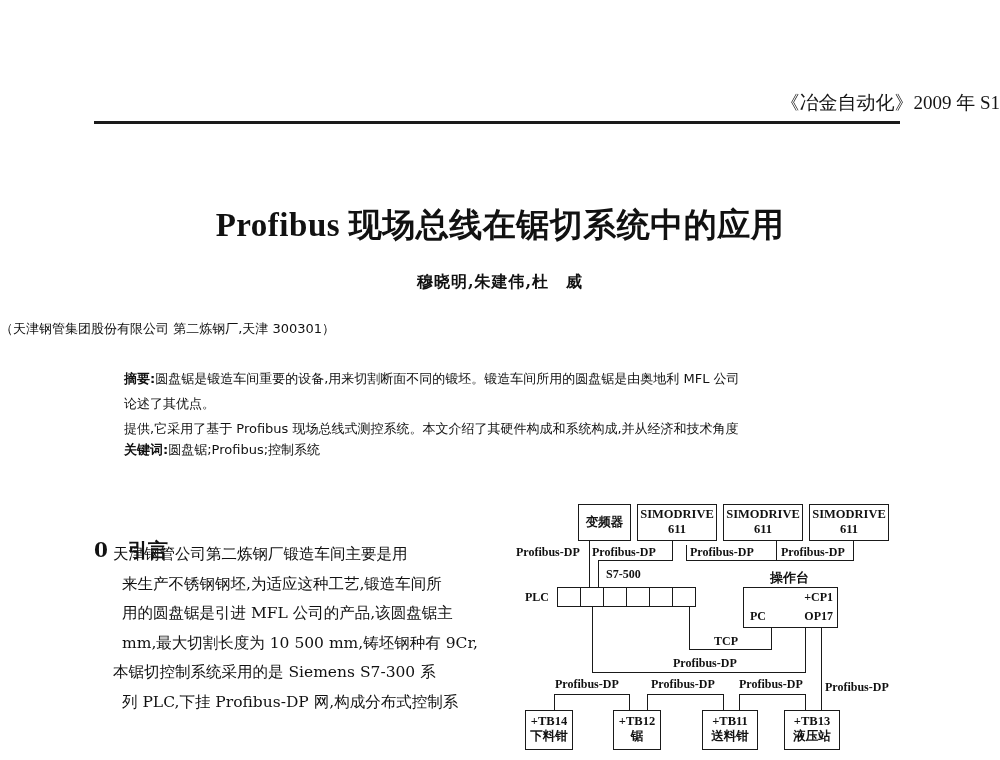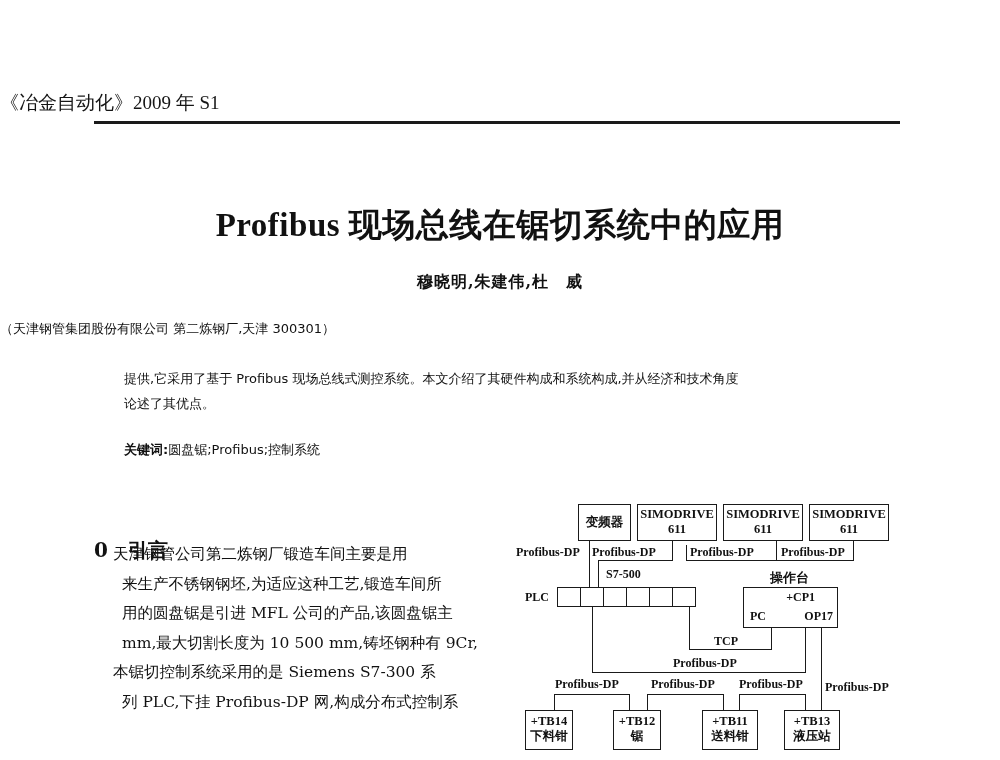--- a/index.html
+++ b/index.html
@@ -2,21 +2,21 @@
 <html><head>
 <meta charset="utf-8">
 <style>
   html, body { margin: 0; padding: 0; }
   body {
     width: 1000px; height: 760px; background: #ffffff; position: relative; overflow: hidden;
     font-family: "DejaVu Serif", "Liberation Serif", serif; color: #111;
   }
   .abs { position: absolute; }
   .journal-header {
-    left: 0; top: 90px; width: 1000px; text-align: left;
+    left: 0; top: 90px; width: 1000px; text-align: right;
     font-size: 19px; font-family: "Liberation Serif", "DejaVu Serif", serif; color: #151515;
   }
   .header-rule { left: 94px; top: 121px; width: 806px; height: 3px; background: #1a1a1a; }
   .title {
     left: 0; top: 203px; width: 1000px; text-align: center;
     font-size: 33px; font-weight: bold; font-family: "Liberation Serif", "DejaVu Serif", serif;
     letter-spacing: 0.5px;
   }
   .authors {
     left: 0; top: 272px; width: 1000px; text-align: center;
@@ -59,22 +59,23 @@
 <body>
 
 <div class="abs journal-header">《冶金自动化》2009 年 S1</div>
 <div class="abs header-rule"></div>
 
 <div class="abs title">Profibus 现场总线在锯切系统中的应用</div>
 <div class="abs authors">穆晓明,朱建伟,杜　威</div>
 <div class="abs affiliation">（天津钢管集团股份有限公司 第二炼钢厂,天津 300301）</div>
 
 <div class="abs abstract">
+  <div><b>摘要:</b><span>圆盘锯是锻造车间重要的设备,用来切割断面不同的锻坯。锻造车间所用的圆盘锯是由奥地利 MFL 公司</span></div>
+  <div>论述了其优点。</div>
   <div>提供,它采用了基于 Profibus 现场总线式测控系统。本文介绍了其硬件构成和系统构成,并从经济和技术角度</div>
-  <div>论述了其优点。</div>
 </div>
 <div class="abs keywords">
   <b>关键词:</b><span>圆盘锯;Profibus;控制系统</span>
 </div>
 
 <div class="abs section-heading">
   <span class="num">0</span><span>引言</span>
 </div>
 
 <div class="abs body-text">
@@ -122,21 +123,21 @@
   <div class="lbl" style="left:15px; top:95px;">PLC</div>
   <div class="cell" style="left:47px;"></div>
   <div class="cell" style="left:70px;"></div>
   <div class="cell" style="left:93px;"></div>
   <div class="cell" style="left:116px;"></div>
   <div class="cell" style="left:139px;"></div>
   <div class="cell" style="left:162px;"></div>
 
   <div class="lbl" style="left:260px; top:74px; font-size:13px;">操作台</div>
   <div class="box" style="left:233px; top:92px; width:95px; height:41px;">
-    <div class="lbl" style="right:22px; top:2px;text-align:center;">+CP1</div>
+    <div class="lbl" style="right:4px; top:2px;text-align:center;">+CP1</div>
     <div class="lbl" style="left:6px; top:21px;">PC</div>
     <div class="lbl" style="right:4px; top:21px;">OP17</div>
   </div>
 
   <div class="ln v" style="left:82px; top:112px; height:66px;"></div>
   <div class="ln v" style="left:179px; top:112px; height:43px;"></div>
   <div class="ln h" style="left:179px; top:154px; width:83px;"></div>
   <div class="ln v" style="left:261px; top:133px; height:22px;"></div>
   <div class="lbl" style="left:204px; top:139px;">TCP</div>
 

